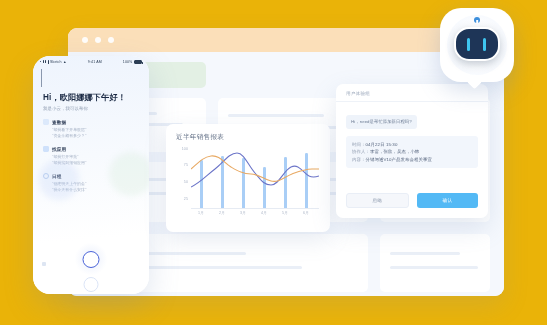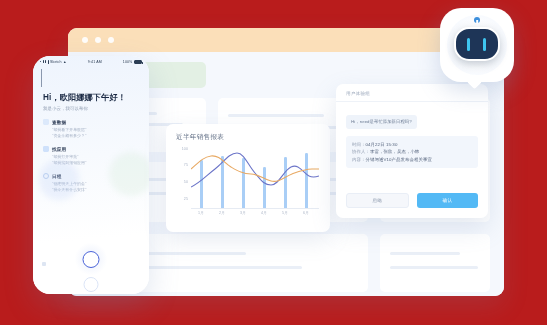--- a/index.html
+++ b/index.html
@@ -9,21 +9,21 @@
     height: 325px;
     overflow: hidden;
     background: #ffffff;
     font-family: "Liberation Sans", "DejaVu Sans", sans-serif;
   }
 
   #scene {
     position: relative;
     width: 547px;
     height: 325px;
-    background: #b91c1c;
+    background: #eab308;
   }
 
   
   #bg-window {
     position: absolute;
     left: 68px;
     top: 28px;
     width: 436px;
     height: 268px;
     border-radius: 9px;

